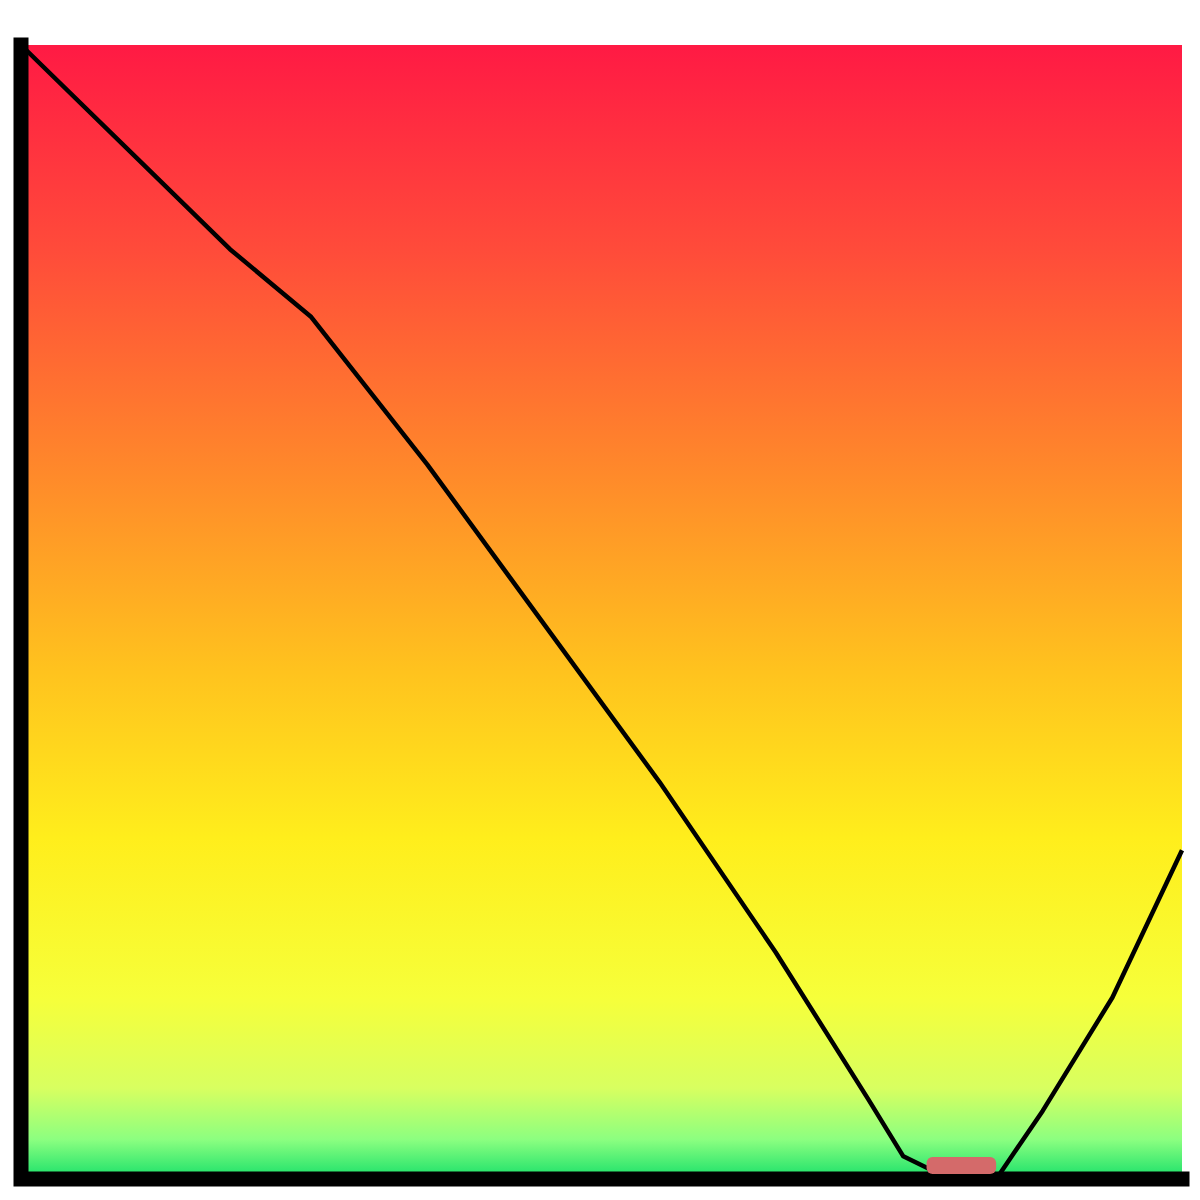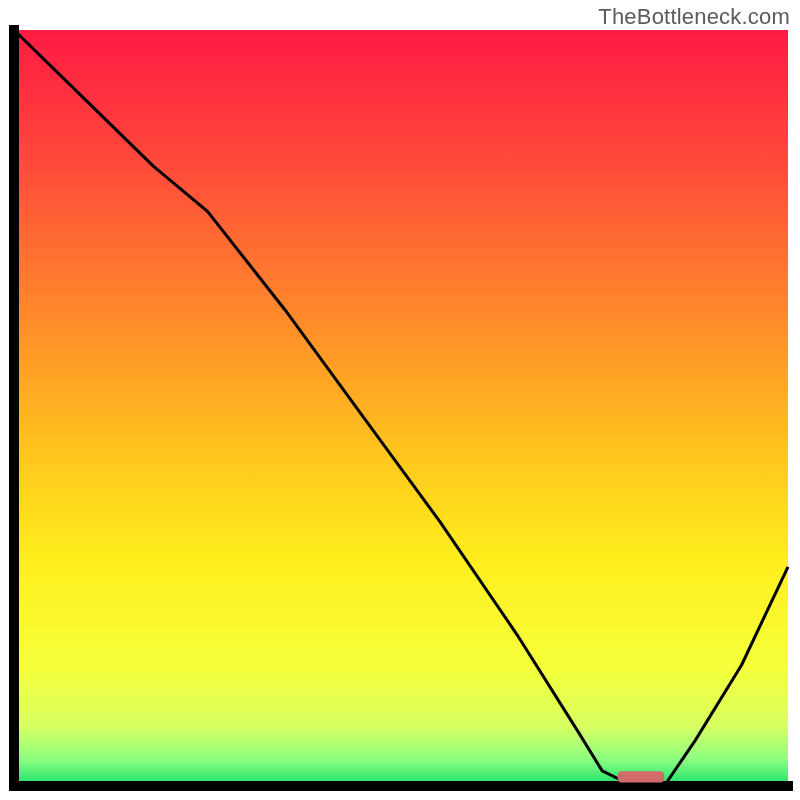--- a/index.html
+++ b/index.html
@@ -25,21 +25,20 @@
     letter-spacing: 0.2px;
     z-index: 10;
   }
   svg {
     display: block;
   }
 </style>
 </head>
 <body>
 <div class="container">
-  <div class="watermark">TheBottleneck.com</div>
   <svg id="chart-svg" width="800" height="800">
       <defs>
         <linearGradient id="bg-grad" x1="0" y1="0" x2="0" y2="1">
           <stop offset="0%" stop-color="#ff1a44"></stop>
           <stop offset="18%" stop-color="#ff4b3a"></stop>
           <stop offset="38%" stop-color="#ff8a2a"></stop>
           <stop offset="55.00000000000001%" stop-color="#ffc21e"></stop>
           <stop offset="70%" stop-color="#ffee1c"></stop>
           <stop offset="84%" stop-color="#f6ff3a"></stop>
           <stop offset="92%" stop-color="#d8ff60"></stop>

